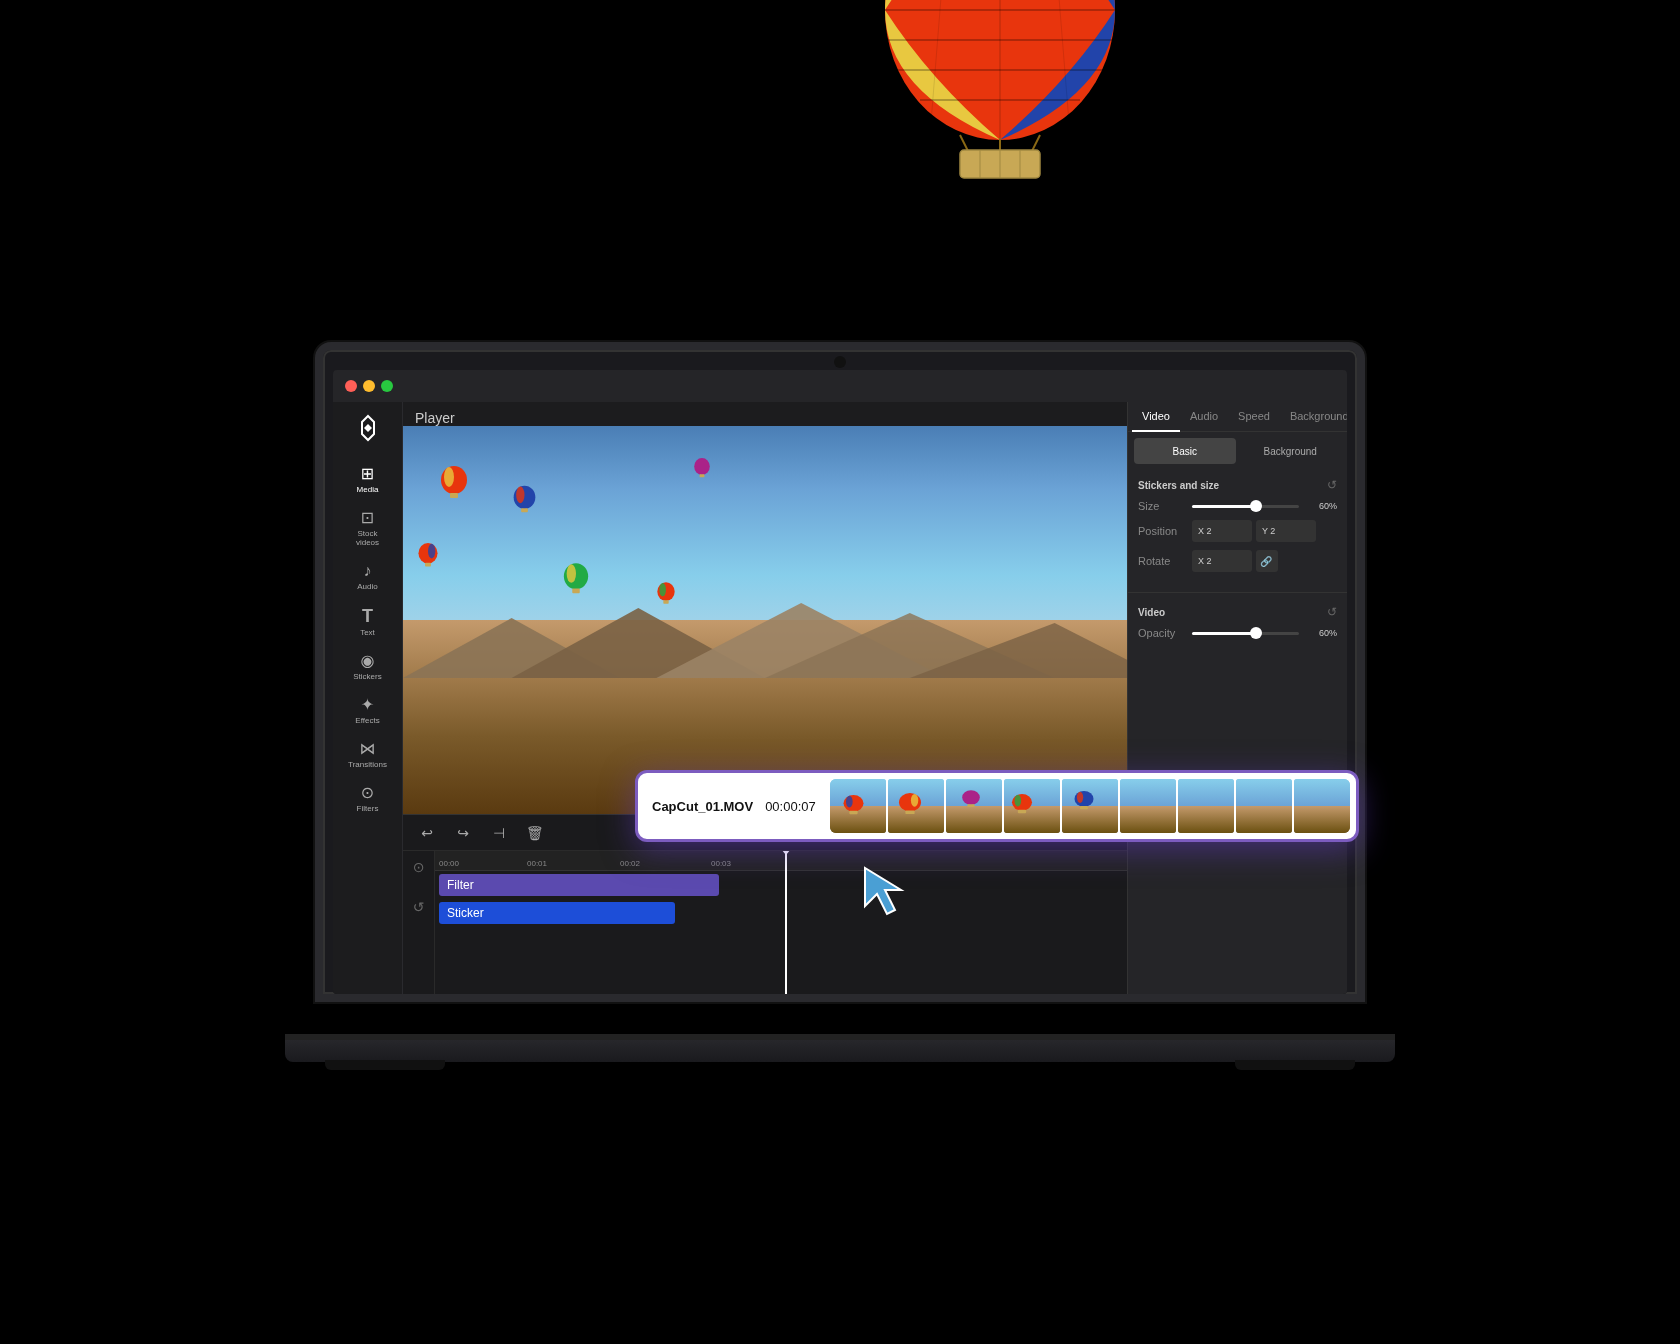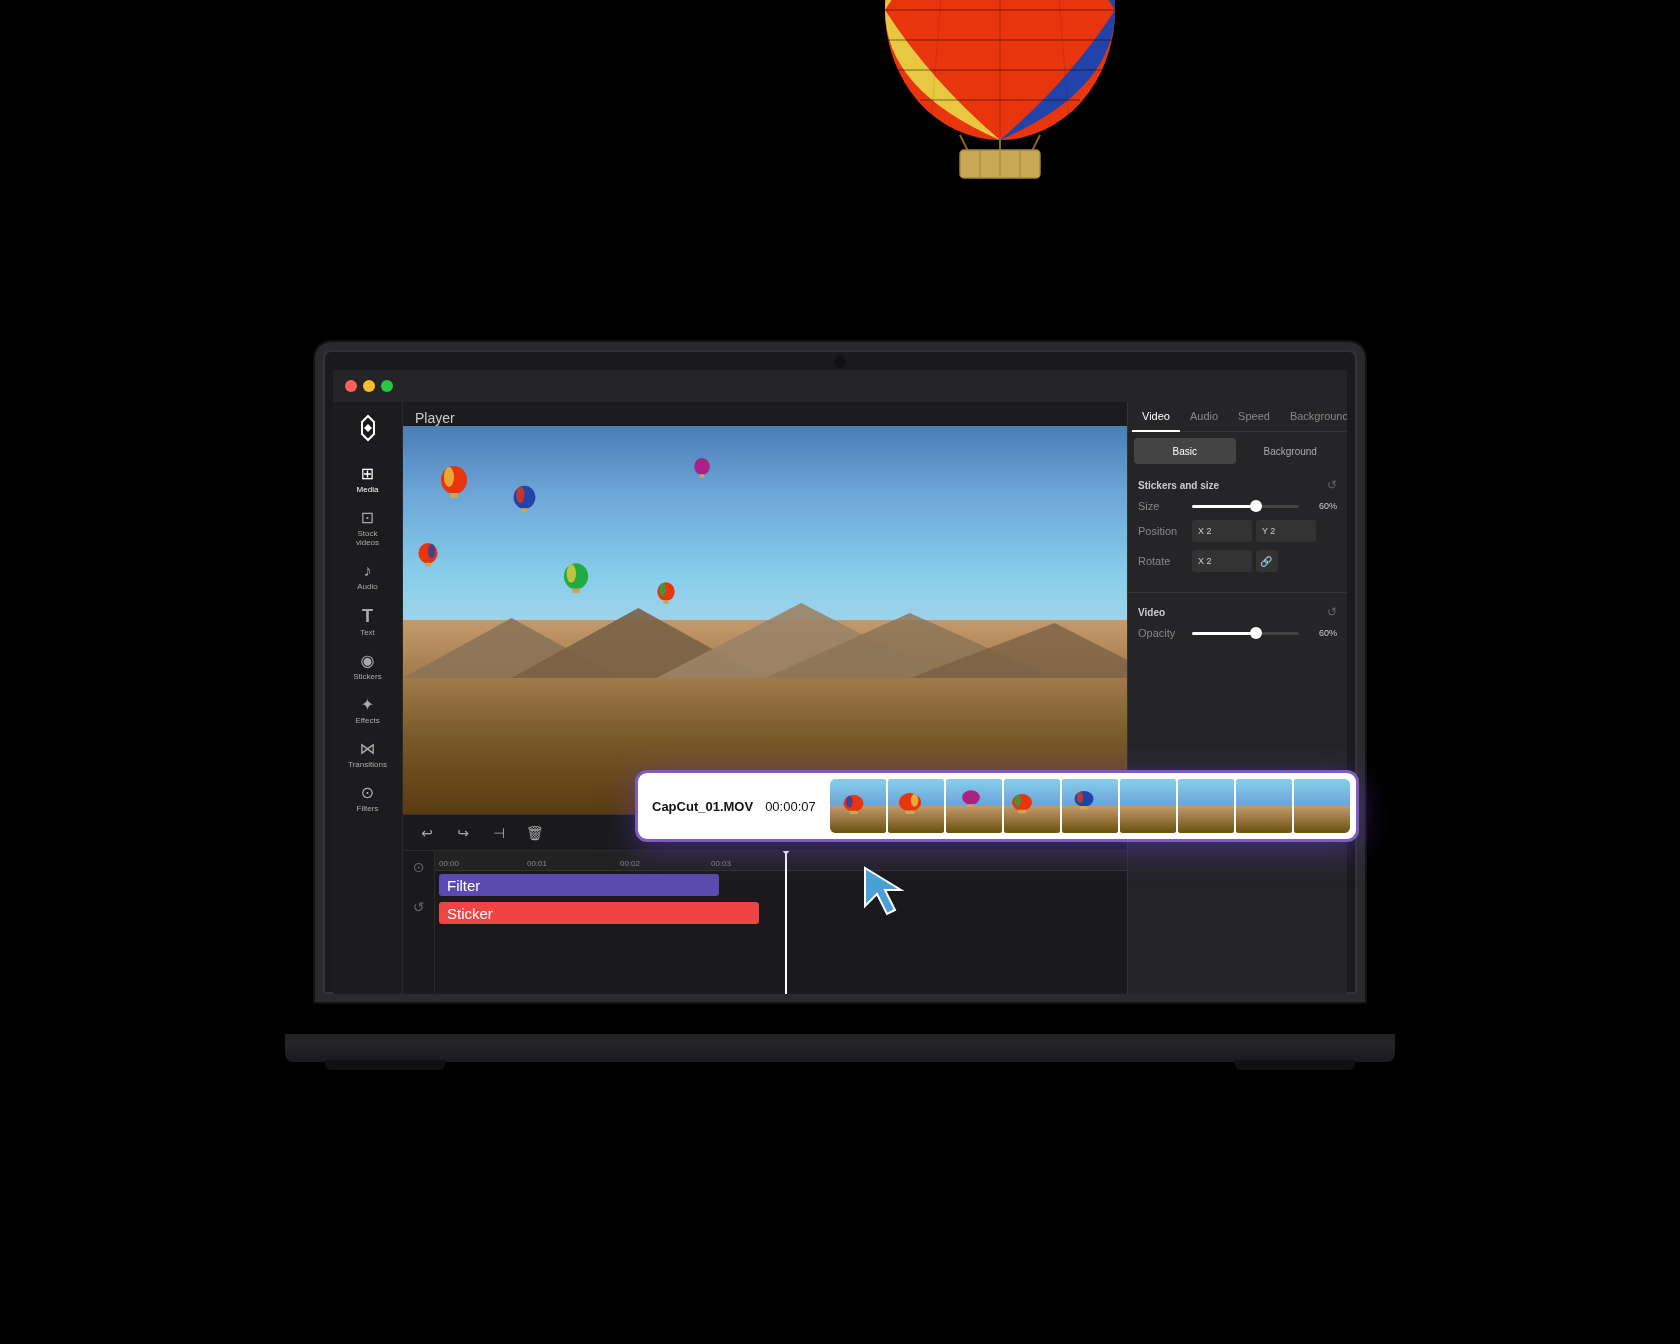--- a/index.html
+++ b/index.html
@@ -315,36 +315,36 @@
       padding: 0 0;
       position: relative;
     }
 
     .track-clip {
       height: 22px;
       border-radius: 3px;
       display: flex;
       align-items: center;
       padding: 10px 8px;
-      font-size: 15px;
+      font-size: 12px;
       color: #fff;
       font-weight: 500;
       position: absolute;
     }
 
     .track-clip.filter {
       background: #5b4aaf;
       left: 4px;
       width: 280px;
     }
 
     .track-clip.sticker {
-      background: #ef4444;
+      background: #1d4ed8;
       left: 4px;
-      width: 320px;
+      width: 236px;
     }
 
     
     .playhead {
       position: absolute;
       top: 0;
       left: 350px;
       width: 2px;
       height: 100%;
       background: #fff;

